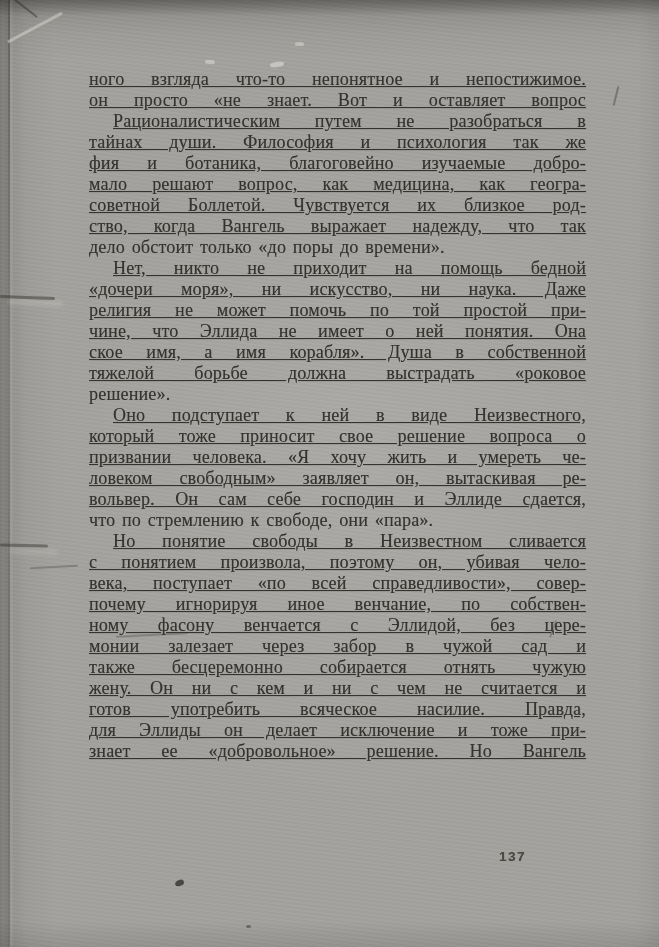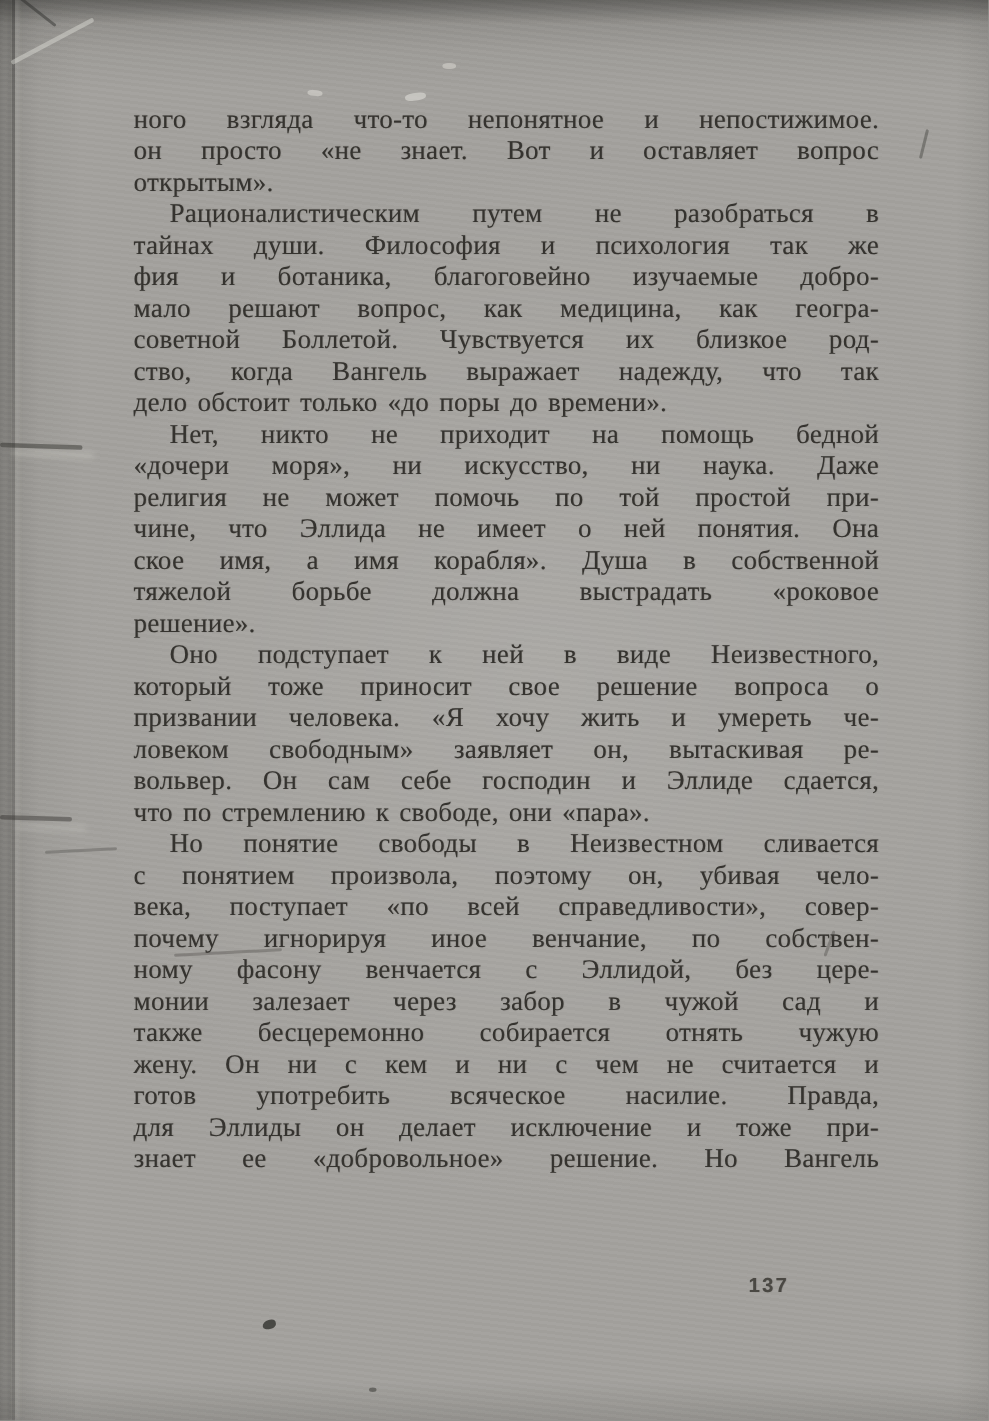--- a/index.html
+++ b/index.html
@@ -50,20 +50,21 @@
   .paragraph { margin: 0; padding: 0; }
   .line {
     height: 21px;
     line-height: 21px;
     white-space: nowrap;
   }
   .line.j {
     white-space: normal;
     text-align: justify;
     text-align-last: justify;
+    text-decoration: underline;
   }
   .line.last {
     white-space: normal;
     text-align: left;
     text-align-last: left;
     word-spacing: 2px;
   }
   .line.indent { text-indent: 24px; }
 
   
@@ -208,21 +209,20 @@
   <div class="decor speck-2"></div>
   <div class="decor chip-1"></div>
   <div class="decor chip-2"></div>
   <div class="decor chip-3"></div>
 
   <div class="text-block">
 
     <div class="paragraph">
       <div class="line j">ного взгляда что-то непонятное и непостижимое.</div>
       <div class="line j">он просто «не знает. Вот и оставляет вопрос</div>
-      <div class="line last">открытым».</div>
     </div>
 
     <div class="paragraph">
       <div class="line j indent">Рационалистическим путем не разобраться в</div>
       <div class="line j">тайнах души. Философия и психология так же</div>
       <div class="line j">фия и ботаника, благоговейно изучаемые добро-</div>
       <div class="line j">мало решают вопрос, как медицина, как геогра-</div>
       <div class="line j">советной Боллетой. Чувствуется их близкое род-</div>
       <div class="line j">ство, когда Вангель выражает надежду, что так</div>
       <div class="line last">дело обстоит только «до поры до времени».</div>

